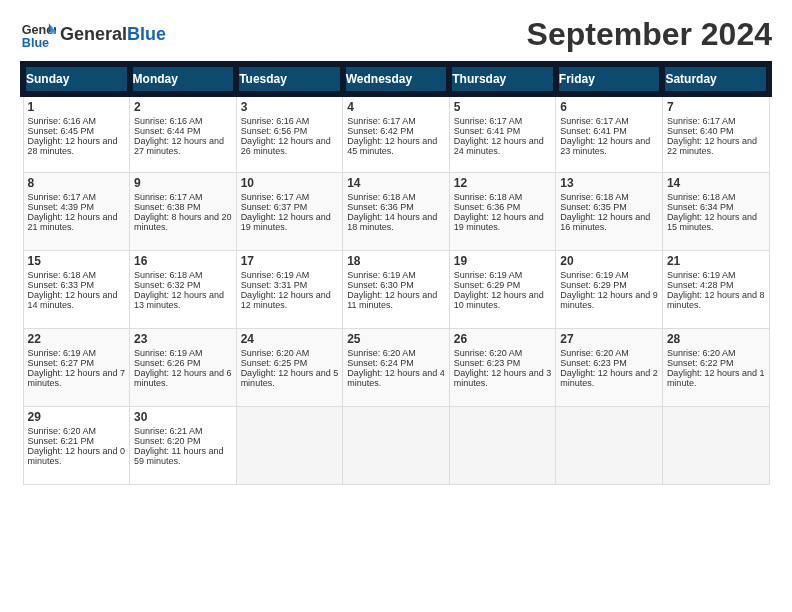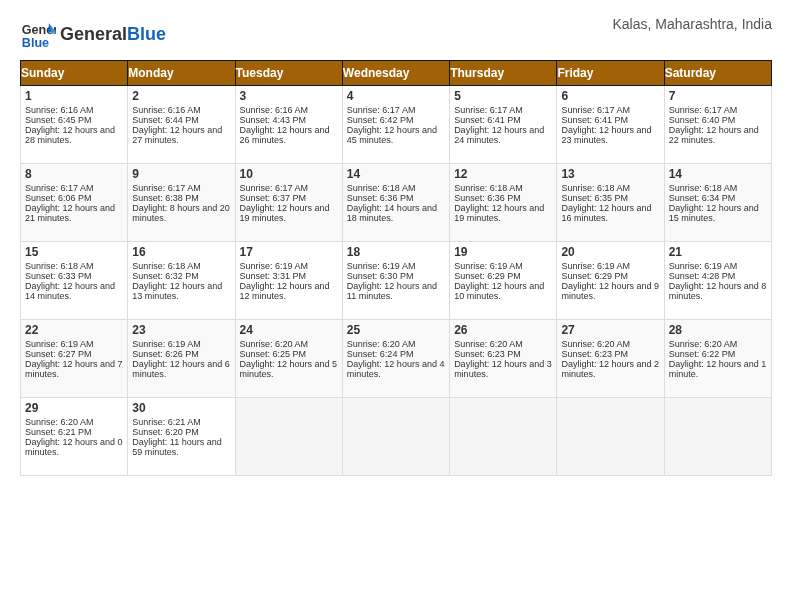--- a/index.html
+++ b/index.html
@@ -41,27 +41,27 @@
     .location-title {
       font-size: 14px;
       color: #555;
     }
     table {
       width: 100%;
       border-collapse: collapse;
       table-layout: fixed;
     }
     thead tr th {
-      background-color: #a16207;
+      background-color: #0c4a6e;
       color: #fff;
       font-size: 12px;
       font-weight: bold;
       padding: 5px 0;
       text-align: left;
-      border: 1px solid #0f172a;
+      border: 6px solid #0f172a;
     }
     tbody tr td {
       vertical-align: top;
       border: 1px solid #ddd;
       padding: 3px 4px;
       font-size: 9px;
       color: #333;
       height: 78px;
       background: #fff;
     }
@@ -95,48 +95,48 @@
         <polygon points="34,10 42,20 34,20" fill="#42a5f5" opacity="0.7"></polygon>
       </svg>
       <div>
         <div style="display:flex;align-items:baseline;gap:0;">
           <span style="font-size:18px;font-weight:bold;color:#333;">General</span>
             <span style="font-size:18px;font-weight:bold;color:#1565c0;">Blue</span>
         </div>
       </div>
     </div>
     <div class="title-area">
-      <div class="location-title">Kalas, Maharashtra, India</div>
+      <div class="month-title">September 2024</div>
     </div>
   </div>
 
   <table>
     <thead>
       <tr>
         <th>Sunday</th>
         <th>Monday</th>
         <th>Tuesday</th>
         <th>Wednesday</th>
         <th>Thursday</th>
         <th>Friday</th>
         <th>Saturday</th>
       </tr>
     </thead>
     <tbody id="calendar-body">
     <tr>
           <td><span class="day-number">1</span><span>Sunrise: 6:16 AM</span><br><span>Sunset: 6:45 PM</span><br><span>Daylight: 12 hours and 28 minutes.</span></td>
           <td><span class="day-number">2</span><span>Sunrise: 6:16 AM</span><br><span>Sunset: 6:44 PM</span><br><span>Daylight: 12 hours and 27 minutes.</span></td>
-          <td><span class="day-number">3</span><span>Sunrise: 6:16 AM</span><br><span>Sunset: 4:43 PM</span><br><span>Daylight: 12 hours and 26 minutes.</span></td>
+          <td><span class="day-number">3</span><span>Sunrise: 6:16 AM</span><br><span>Sunset: 6:56 PM</span><br><span>Daylight: 12 hours and 26 minutes.</span></td>
           <td><span class="day-number">4</span><span>Sunrise: 6:17 AM</span><br><span>Sunset: 6:42 PM</span><br><span>Daylight: 12 hours and 45 minutes.</span></td>
           <td><span class="day-number">5</span><span>Sunrise: 6:17 AM</span><br><span>Sunset: 6:41 PM</span><br><span>Daylight: 12 hours and 24 minutes.</span></td>
           <td><span class="day-number">6</span><span>Sunrise: 6:17 AM</span><br><span>Sunset: 6:41 PM</span><br><span>Daylight: 12 hours and 23 minutes.</span></td>
           <td><span class="day-number">7</span><span>Sunrise: 6:17 AM</span><br><span>Sunset: 6:40 PM</span><br><span>Daylight: 12 hours and 22 minutes.</span></td>
         </tr>
         <tr>
-          <td><span class="day-number">8</span><span>Sunrise: 6:17 AM</span><br><span>Sunset: 6:06 PM</span><br><span>Daylight: 12 hours and 21 minutes.</span></td>
+          <td><span class="day-number">8</span><span>Sunrise: 6:17 AM</span><br><span>Sunset: 4:39 PM</span><br><span>Daylight: 12 hours and 21 minutes.</span></td>
           <td><span class="day-number">9</span><span>Sunrise: 6:17 AM</span><br><span>Sunset: 6:38 PM</span><br><span>Daylight: 8 hours and 20 minutes.</span></td>
           <td><span class="day-number">10</span><span>Sunrise: 6:17 AM</span><br><span>Sunset: 6:37 PM</span><br><span>Daylight: 12 hours and 19 minutes.</span></td>
           <td><span class="day-number">14</span><span>Sunrise: 6:18 AM</span><br><span>Sunset: 6:36 PM</span><br><span>Daylight: 14 hours and 18 minutes.</span></td>
           <td><span class="day-number">12</span><span>Sunrise: 6:18 AM</span><br><span>Sunset: 6:36 PM</span><br><span>Daylight: 12 hours and 19 minutes.</span></td>
           <td><span class="day-number">13</span><span>Sunrise: 6:18 AM</span><br><span>Sunset: 6:35 PM</span><br><span>Daylight: 12 hours and 16 minutes.</span></td>
           <td><span class="day-number">14</span><span>Sunrise: 6:18 AM</span><br><span>Sunset: 6:34 PM</span><br><span>Daylight: 12 hours and 15 minutes.</span></td>
         </tr>
         <tr>
           <td><span class="day-number">15</span><span>Sunrise: 6:18 AM</span><br><span>Sunset: 6:33 PM</span><br><span>Daylight: 12 hours and 14 minutes.</span></td>
           <td><span class="day-number">16</span><span>Sunrise: 6:18 AM</span><br><span>Sunset: 6:32 PM</span><br><span>Daylight: 12 hours and 13 minutes.</span></td>

